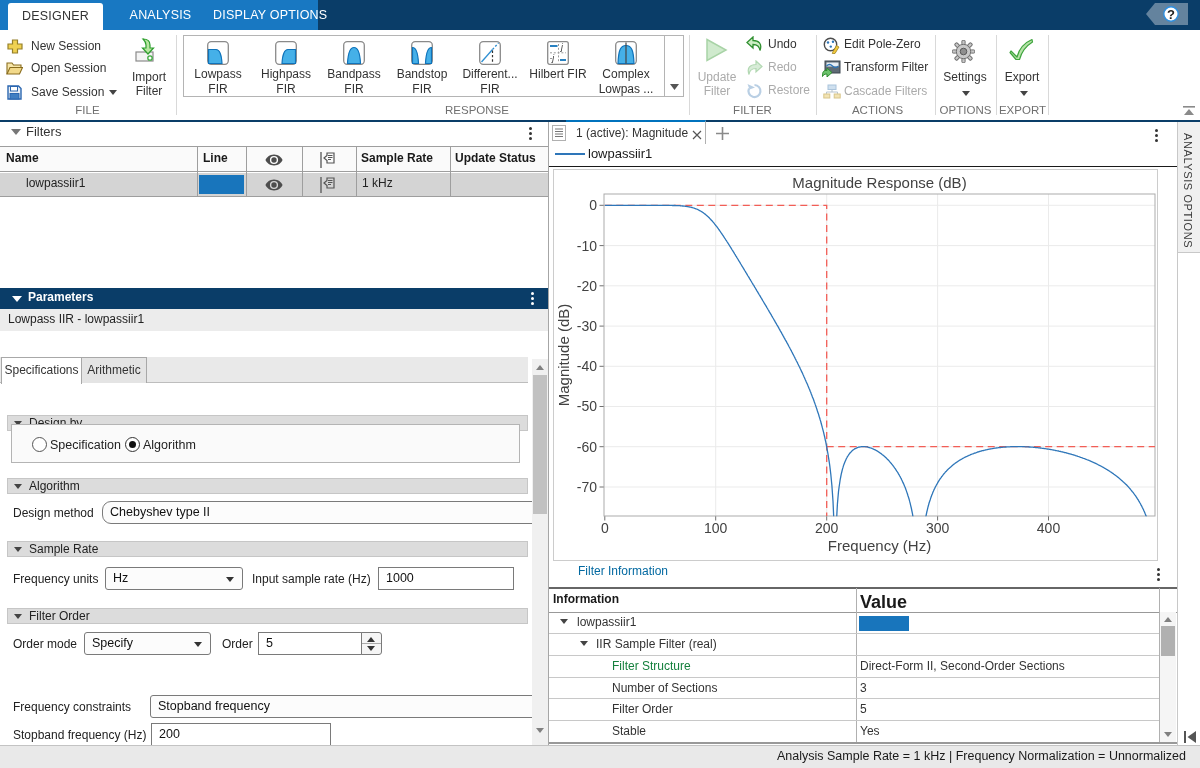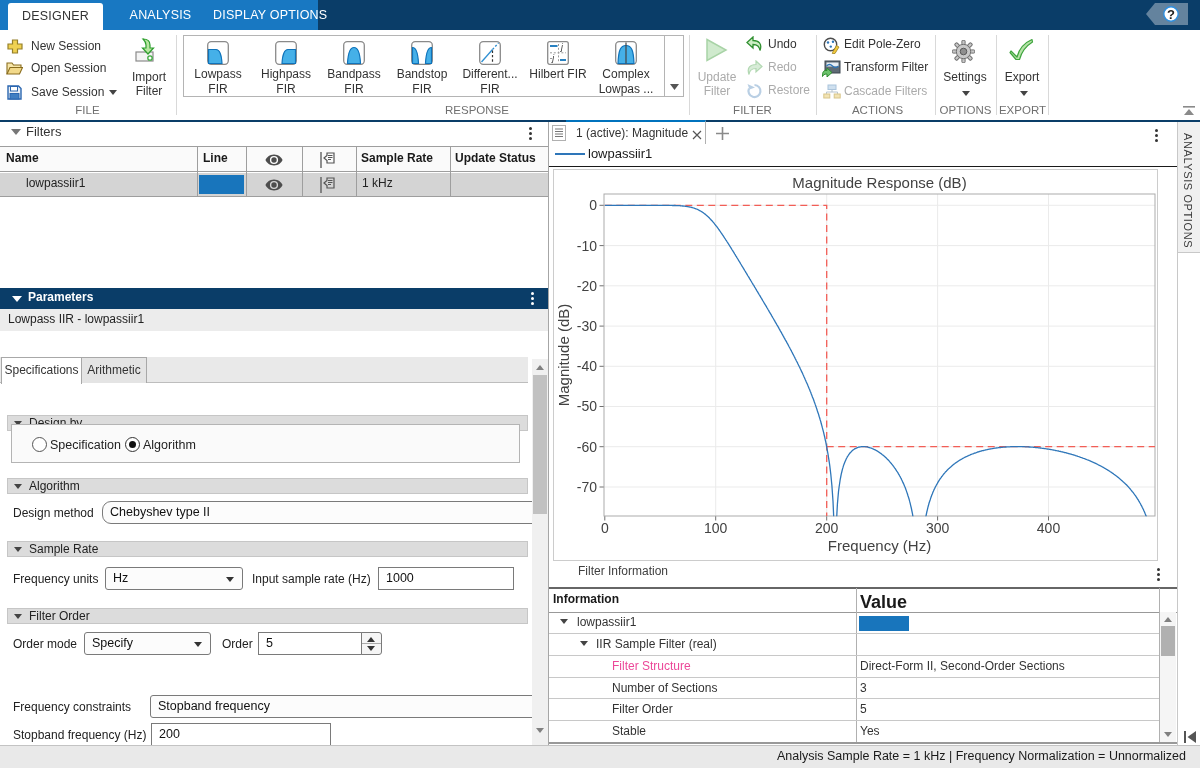--- a/index.html
+++ b/index.html
@@ -378,21 +378,21 @@
       <text x="569" y="355" font-size="15" fill="#424242" text-anchor="middle" transform="rotate(-90 569 355)">Magnitude (dB)</text>
       <g fill="none" stroke="#f25e56" stroke-width="1.3" stroke-dasharray="7,4.5">
         <path d="M604.8 205.3 H826.7 V516"></path>
         <path d="M826.7 446.7 H1155"></path>
       </g>
       <g clip-path="url(#axclip)">
           <polyline fill="none" stroke="#2e76b9" stroke-width="1.3" points="604.8,205.3 605.4,205.3 605.9,205.3 606.5,205.3 607.0,205.3 607.6,205.3 608.1,205.3 608.7,205.3 609.2,205.3 609.8,205.3 610.4,205.3 610.9,205.3 611.5,205.3 612.0,205.3 612.6,205.3 613.1,205.3 613.7,205.3 614.2,205.3 614.8,205.3 615.3,205.3 615.9,205.3 616.5,205.3 617.0,205.3 617.6,205.3 618.1,205.3 618.7,205.3 619.2,205.3 619.8,205.3 620.3,205.3 620.9,205.3 621.5,205.3 622.0,205.3 622.6,205.3 623.1,205.3 623.7,205.3 624.2,205.3 624.8,205.3 625.3,205.3 625.9,205.3 626.5,205.3 627.0,205.3 627.6,205.3 628.1,205.3 628.7,205.3 629.2,205.3 629.8,205.3 630.3,205.3 630.9,205.3 631.5,205.3 632.0,205.3 632.6,205.3 633.1,205.3 633.7,205.3 634.2,205.3 634.8,205.3 635.3,205.3 635.9,205.3 636.4,205.3 637.0,205.3 637.6,205.3 638.1,205.3 638.7,205.3 639.2,205.3 639.8,205.3 640.3,205.3 640.9,205.3 641.4,205.3 642.0,205.3 642.6,205.3 643.1,205.3 643.7,205.3 644.2,205.3 644.8,205.3 645.3,205.3 645.9,205.3 646.4,205.3 647.0,205.3 647.6,205.3 648.1,205.3 648.7,205.3 649.2,205.3 649.8,205.3 650.3,205.3 650.9,205.3 651.4,205.3 652.0,205.3 652.5,205.3 653.1,205.3 653.7,205.3 654.2,205.3 654.8,205.3 655.3,205.3 655.9,205.3 656.4,205.3 657.0,205.3 657.5,205.3 658.1,205.3 658.7,205.3 659.2,205.3 659.8,205.3 660.3,205.3 660.9,205.3 661.4,205.3 662.0,205.3 662.5,205.3 663.1,205.3 663.7,205.3 664.2,205.3 664.8,205.3 665.3,205.3 665.9,205.4 666.4,205.4 667.0,205.4 667.5,205.4 668.1,205.4 668.6,205.4 669.2,205.4 669.8,205.4 670.3,205.4 670.9,205.4 671.4,205.4 672.0,205.4 672.5,205.5 673.1,205.5 673.6,205.5 674.2,205.5 674.8,205.5 675.3,205.5 675.9,205.6 676.4,205.6 677.0,205.6 677.5,205.6 678.1,205.7 678.6,205.7 679.2,205.7 679.8,205.7 680.3,205.8 680.9,205.8 681.4,205.9 682.0,205.9 682.5,206.0 683.1,206.0 683.6,206.1 684.2,206.1 684.8,206.2 685.3,206.3 685.9,206.3 686.4,206.4 687.0,206.5 687.5,206.6 688.1,206.7 688.6,206.8 689.2,206.9 689.7,207.0 690.3,207.1 690.9,207.2 691.4,207.4 692.0,207.5 692.5,207.7 693.1,207.8 693.6,208.0 694.2,208.2 694.7,208.4 695.3,208.6 695.9,208.8 696.4,209.0 697.0,209.2 697.5,209.5 698.1,209.7 698.6,210.0 699.2,210.3 699.7,210.6 700.3,210.9 700.9,211.2 701.4,211.5 702.0,211.9 702.5,212.3 703.1,212.6 703.6,213.0 704.2,213.4 704.7,213.9 705.3,214.3 705.8,214.8 706.4,215.2 707.0,215.7 707.5,216.2 708.1,216.7 708.6,217.3 709.2,217.8 709.7,218.4 710.3,219.0 710.8,219.5 711.4,220.2 712.0,220.8 712.5,221.4 713.1,222.1 713.6,222.7 714.2,223.4 714.7,224.1 715.3,224.8 715.8,225.5 716.4,226.2 717.0,226.9 717.5,227.7 718.1,228.4 718.6,229.2 719.2,230.0 719.7,230.7 720.3,231.5 720.8,232.3 721.4,233.1 721.9,234.0 722.5,234.8 723.1,235.6 723.6,236.4 724.2,237.3 724.7,238.1 725.3,239.0 725.8,239.8 726.4,240.7 726.9,241.5 727.5,242.4 728.1,243.3 728.6,244.2 729.2,245.0 729.7,245.9 730.3,246.8 730.8,247.7 731.4,248.6 731.9,249.5 732.5,250.4 733.1,251.3 733.6,252.2 734.2,253.1 734.7,254.0 735.3,254.9 735.8,255.8 736.4,256.7 736.9,257.6 737.5,258.5 738.1,259.5 738.6,260.4 739.2,261.3 739.7,262.2 740.3,263.1 740.8,264.0 741.4,265.0 741.9,265.9 742.5,266.8 743.0,267.7 743.6,268.6 744.2,269.6 744.7,270.5 745.3,271.4 745.8,272.3 746.4,273.2 746.9,274.2 747.5,275.1 748.0,276.0 748.6,276.9 749.2,277.9 749.7,278.8 750.3,279.7 750.8,280.6 751.4,281.5 751.9,282.5 752.5,283.4 753.0,284.3 753.6,285.2 754.2,286.2 754.7,287.1 755.3,288.0 755.8,288.9 756.4,289.9 756.9,290.8 757.5,291.7 758.0,292.7 758.6,293.6 759.1,294.5 759.7,295.4 760.3,296.4 760.8,297.3 761.4,298.2 761.9,299.2 762.5,300.1 763.0,301.0 763.6,302.0 764.1,302.9 764.7,303.8 765.3,304.8 765.8,305.7 766.4,306.7 766.9,307.6 767.5,308.5 768.0,309.5 768.6,310.4 769.1,311.4 769.7,312.3 770.3,313.3 770.8,314.2 771.4,315.2 771.9,316.1 772.5,317.1 773.0,318.0 773.6,319.0 774.1,319.9 774.7,320.9 775.2,321.9 775.8,322.8 776.4,323.8 776.9,324.8 777.5,325.7 778.0,326.7 778.6,327.7 779.1,328.6 779.7,329.6 780.2,330.6 780.8,331.6 781.4,332.6 781.9,333.6 782.5,334.6 783.0,335.6 783.6,336.6 784.1,337.6 784.7,338.6 785.2,339.6 785.8,340.6 786.4,341.6 786.9,342.6 787.5,343.6 788.0,344.7 788.6,345.7 789.1,346.7 789.7,347.8 790.2,348.8 790.8,349.9 791.4,350.9 791.9,352.0 792.5,353.1 793.0,354.1 793.6,355.2 794.1,356.3 794.7,357.4 795.2,358.5 795.8,359.6 796.3,360.7 796.9,361.8 797.5,362.9 798.0,364.0 798.6,365.2 799.1,366.3 799.7,367.4 800.2,368.6 800.8,369.8 801.3,370.9 801.9,372.1 802.5,373.3 803.0,374.5 803.6,375.7 804.1,376.9 804.7,378.2 805.2,379.4 805.8,380.7 806.3,381.9 806.9,383.2 807.5,384.5 808.0,385.8 808.6,387.2 809.1,388.5 809.7,389.8 810.2,391.2 810.8,392.6 811.3,394.0 811.9,395.4 812.4,396.9 813.0,398.3 813.6,399.8 814.1,401.3 814.7,402.9 815.2,404.4 815.8,406.0 816.3,407.6 816.9,409.3 817.4,411.0 818.0,412.7 818.6,414.4 819.1,416.2 819.7,418.0 820.2,419.9 820.8,421.8 821.3,423.8 821.9,425.8 822.4,427.9 823.0,430.1 823.6,432.3 824.1,434.6 824.7,437.0 825.2,439.6 825.8,442.2 826.3,444.9 826.9,447.8 827.4,450.8 828.0,454.0 828.5,457.4 829.1,461.1 829.7,465.1 830.2,469.4 830.8,474.2 831.3,479.5 831.9,485.6 832.4,492.7 833.0,501.3 833.5,512.3 834.1,527.8 834.7,530.0 835.2,530.0 835.8,530.0 836.3,526.3 836.9,513.4 837.4,504.2 838.0,497.3 838.5,491.6 839.1,487.0 839.7,483.0 840.2,479.5 840.8,476.5 841.3,473.9 841.9,471.5 842.4,469.3 843.0,467.4 843.5,465.6 844.1,464.0 844.7,462.5 845.2,461.2 845.8,459.9 846.3,458.8 846.9,457.7 847.4,456.7 848.0,455.8 848.5,455.0 849.1,454.2 849.6,453.5 850.2,452.8 850.8,452.2 851.3,451.6 851.9,451.1 852.4,450.6 853.0,450.1 853.5,449.7 854.1,449.3 854.6,448.9 855.2,448.6 855.8,448.3 856.3,448.1 856.9,447.8 857.4,447.6 858.0,447.4 858.5,447.2 859.1,447.1 859.6,447.0 860.2,446.8 860.8,446.8 861.3,446.7 861.9,446.6 862.4,446.6 863.0,446.6 863.5,446.6 864.1,446.6 864.6,446.7 865.2,446.7 865.7,446.8 866.3,446.8 866.9,446.9 867.4,447.0 868.0,447.2 868.5,447.3 869.1,447.5 869.6,447.6 870.2,447.8 870.7,448.0 871.3,448.2 871.9,448.4 872.4,448.6 873.0,448.8 873.5,449.1 874.1,449.4 874.6,449.6 875.2,449.9 875.7,450.2 876.3,450.5 876.9,450.8 877.4,451.2 878.0,451.5 878.5,451.9 879.1,452.2 879.6,452.6 880.2,453.0 880.7,453.4 881.3,453.8 881.8,454.2 882.4,454.7 883.0,455.1 883.5,455.6 884.1,456.1 884.6,456.6 885.2,457.1 885.7,457.6 886.3,458.1 886.8,458.6 887.4,459.2 888.0,459.8 888.5,460.3 889.1,460.9 889.6,461.6 890.2,462.2 890.7,462.8 891.3,463.5 891.8,464.2 892.4,464.9 893.0,465.6 893.5,466.3 894.1,467.1 894.6,467.8 895.2,468.6 895.7,469.4 896.3,470.3 896.8,471.1 897.4,472.0 898.0,472.9 898.5,473.8 899.1,474.8 899.6,475.8 900.2,476.8 900.7,477.8 901.3,478.9 901.8,480.0 902.4,481.2 902.9,482.4 903.5,483.6 904.1,484.9 904.6,486.2 905.2,487.6 905.7,489.1 906.3,490.6 906.8,492.1 907.4,493.8 907.9,495.5 908.5,497.3 909.1,499.2 909.6,501.2 910.2,503.3 910.7,505.6 911.3,508.0 911.8,510.5 912.4,513.3 912.9,516.3 913.5,519.6 914.1,523.2 914.6,527.2 915.2,530.0 915.7,530.0 916.3,530.0 916.8,530.0 917.4,530.0 917.9,530.0 918.5,530.0 919.0,530.0 919.6,530.0 920.2,530.0 920.7,530.0 921.3,530.0 921.8,530.0 922.4,530.0 922.9,530.0 923.5,530.0 924.0,527.5 924.6,523.8 925.2,520.4 925.7,517.3 926.3,514.5 926.8,512.0 927.4,509.6 927.9,507.3 928.5,505.3 929.0,503.3 929.6,501.5 930.2,499.8 930.7,498.1 931.3,496.6 931.8,495.1 932.4,493.7 932.9,492.3 933.5,491.0 934.0,489.8 934.6,488.6 935.1,487.5 935.7,486.4 936.3,485.3 936.8,484.3 937.4,483.3 937.9,482.4 938.5,481.4 939.0,480.6 939.6,479.7 940.1,478.9 940.7,478.1 941.3,477.3 941.8,476.5 942.4,475.8 942.9,475.1 943.5,474.4 944.0,473.7 944.6,473.1 945.1,472.4 945.7,471.8 946.3,471.2 946.8,470.6 947.4,470.0 947.9,469.5 948.5,468.9 949.0,468.4 949.6,467.9 950.1,467.4 950.7,466.9 951.3,466.4 951.8,465.9 952.4,465.4 952.9,465.0 953.5,464.5 954.0,464.1 954.6,463.7 955.1,463.3 955.7,462.9 956.2,462.5 956.8,462.1 957.4,461.7 957.9,461.3 958.5,461.0 959.0,460.6 959.6,460.3 960.1,459.9 960.7,459.6 961.2,459.3 961.8,459.0 962.4,458.6 962.9,458.3 963.5,458.0 964.0,457.7 964.6,457.4 965.1,457.2 965.7,456.9 966.2,456.6 966.8,456.4 967.4,456.1 967.9,455.8 968.5,455.6 969.0,455.3 969.6,455.1 970.1,454.9 970.7,454.6 971.2,454.4 971.8,454.2 972.3,454.0 972.9,453.8 973.5,453.6 974.0,453.3 974.6,453.1 975.1,453.0 975.7,452.8 976.2,452.6 976.8,452.4 977.3,452.2 977.9,452.0 978.5,451.9 979.0,451.7 979.6,451.5 980.1,451.4 980.7,451.2 981.2,451.0 981.8,450.9 982.3,450.7 982.9,450.6 983.5,450.5 984.0,450.3 984.6,450.2 985.1,450.1 985.7,449.9 986.2,449.8 986.8,449.7 987.3,449.6 987.9,449.4 988.4,449.3 989.0,449.2 989.6,449.1 990.1,449.0 990.7,448.9 991.2,448.8 991.8,448.7 992.3,448.6 992.9,448.5 993.4,448.4 994.0,448.3 994.6,448.2 995.1,448.2 995.7,448.1 996.2,448.0 996.8,447.9 997.3,447.8 997.9,447.8 998.4,447.7 999.0,447.6 999.6,447.6 1000.1,447.5 1000.7,447.5 1001.2,447.4 1001.8,447.3 1002.3,447.3 1002.9,447.2 1003.4,447.2 1004.0,447.1 1004.6,447.1 1005.1,447.1 1005.7,447.0 1006.2,447.0 1006.8,446.9 1007.3,446.9 1007.9,446.9 1008.4,446.8 1009.0,446.8 1009.5,446.8 1010.1,446.8 1010.7,446.7 1011.2,446.7 1011.8,446.7 1012.3,446.7 1012.9,446.7 1013.4,446.6 1014.0,446.6 1014.5,446.6 1015.1,446.6 1015.7,446.6 1016.2,446.6 1016.8,446.6 1017.3,446.6 1017.9,446.6 1018.4,446.6 1019.0,446.6 1019.5,446.6 1020.1,446.6 1020.7,446.6 1021.2,446.6 1021.8,446.6 1022.3,446.7 1022.9,446.7 1023.4,446.7 1024.0,446.7 1024.5,446.7 1025.1,446.8 1025.6,446.8 1026.2,446.8 1026.8,446.8 1027.3,446.9 1027.9,446.9 1028.4,446.9 1029.0,447.0 1029.5,447.0 1030.1,447.0 1030.6,447.1 1031.2,447.1 1031.8,447.2 1032.3,447.2 1032.9,447.2 1033.4,447.3 1034.0,447.3 1034.5,447.4 1035.1,447.4 1035.6,447.5 1036.2,447.6 1036.8,447.6 1037.3,447.7 1037.9,447.7 1038.4,447.8 1039.0,447.8 1039.5,447.9 1040.1,448.0 1040.6,448.0 1041.2,448.1 1041.7,448.2 1042.3,448.3 1042.9,448.3 1043.4,448.4 1044.0,448.5 1044.5,448.6 1045.1,448.6 1045.6,448.7 1046.2,448.8 1046.7,448.9 1047.3,449.0 1047.9,449.1 1048.4,449.2 1049.0,449.2 1049.5,449.3 1050.1,449.4 1050.6,449.5 1051.2,449.6 1051.7,449.7 1052.3,449.8 1052.9,449.9 1053.4,450.0 1054.0,450.1 1054.5,450.2 1055.1,450.3 1055.6,450.5 1056.2,450.6 1056.7,450.7 1057.3,450.8 1057.9,450.9 1058.4,451.0 1059.0,451.2 1059.5,451.3 1060.1,451.4 1060.6,451.5 1061.2,451.7 1061.7,451.8 1062.3,451.9 1062.8,452.0 1063.4,452.2 1064.0,452.3 1064.5,452.5 1065.1,452.6 1065.6,452.7 1066.2,452.9 1066.7,453.0 1067.3,453.2 1067.8,453.3 1068.4,453.5 1069.0,453.6 1069.5,453.8 1070.1,453.9 1070.6,454.1 1071.2,454.2 1071.7,454.4 1072.3,454.6 1072.8,454.7 1073.4,454.9 1074.0,455.1 1074.5,455.2 1075.1,455.4 1075.6,455.6 1076.2,455.8 1076.7,455.9 1077.3,456.1 1077.8,456.3 1078.4,456.5 1078.9,456.7 1079.5,456.9 1080.1,457.1 1080.6,457.3 1081.2,457.5 1081.7,457.7 1082.3,457.9 1082.8,458.1 1083.4,458.3 1083.9,458.5 1084.5,458.7 1085.1,458.9 1085.6,459.1 1086.2,459.3 1086.7,459.5 1087.3,459.8 1087.8,460.0 1088.4,460.2 1088.9,460.4 1089.5,460.7 1090.1,460.9 1090.6,461.1 1091.2,461.4 1091.7,461.6 1092.3,461.9 1092.8,462.1 1093.4,462.4 1093.9,462.6 1094.5,462.9 1095.0,463.1 1095.6,463.4 1096.2,463.7 1096.7,463.9 1097.3,464.2 1097.8,464.5 1098.4,464.8 1098.9,465.1 1099.5,465.3 1100.0,465.6 1100.6,465.9 1101.2,466.2 1101.7,466.5 1102.3,466.8 1102.8,467.1 1103.4,467.4 1103.9,467.8 1104.5,468.1 1105.0,468.4 1105.6,468.7 1106.2,469.1 1106.7,469.4 1107.3,469.7 1107.8,470.1 1108.4,470.4 1108.9,470.8 1109.5,471.1 1110.0,471.5 1110.6,471.9 1111.2,472.2 1111.7,472.6 1112.3,473.0 1112.8,473.4 1113.4,473.8 1113.9,474.2 1114.5,474.6 1115.0,475.0 1115.6,475.4 1116.1,475.8 1116.7,476.2 1117.3,476.7 1117.8,477.1 1118.4,477.5 1118.9,478.0 1119.5,478.4 1120.0,478.9 1120.6,479.4 1121.1,479.9 1121.7,480.4 1122.3,480.9 1122.8,481.4 1123.4,481.9 1123.9,482.4 1124.5,482.9 1125.0,483.5 1125.6,484.0 1126.1,484.6 1126.7,485.1 1127.3,485.7 1127.8,486.3 1128.4,486.9 1128.9,487.5 1129.5,488.1 1130.0,488.8 1130.6,489.4 1131.1,490.1 1131.7,490.8 1132.2,491.5 1132.8,492.2 1133.4,492.9 1133.9,493.6 1134.5,494.4 1135.0,495.1 1135.6,495.9 1136.1,496.7 1136.7,497.6 1137.2,498.4 1137.8,499.3 1138.4,500.2 1138.9,501.1 1139.5,502.1 1140.0,503.0 1140.6,504.0 1141.1,505.1 1141.7,506.1 1142.2,507.2 1142.8,508.4 1143.4,509.5 1143.9,510.8 1144.5,512.0 1145.0,513.3 1145.6,514.7 1146.1,516.1 1146.7,517.6 1147.2,519.1 1147.8,520.8 1148.3,522.5 1148.9,524.2 1149.5,526.1 1150.0,528.1 1150.6,530.0 1151.1,530.0 1151.7,530.0 1152.2,530.0 1152.8,530.0 1153.3,530.0 1153.9,530.0 1154.5,530.0 1155.0,530.0 1155.6,530.0"></polyline>
         </g>
     </svg>
 
-    <span class="abs" style="left:29px;top:442px;font-size:12px;color:#404040;">Filter Information</span>
+    <span class="abs" style="left:29px;top:442px;font-size:12px;color:#0369a1;">Filter Information</span>
     <div class="kebab" style="left:608px;top:446px;">
         <i style="background:#333;"></i>
         <i style="background:#333;"></i>
         <i style="background:#333;"></i>
       </div>
     <div class="abs" style="left:0;top:465px;width:628px;height:1.5px;background:#666;"></div>
     <div class="abs" style="left:4px;top:470px;font-size:12px;font-weight:bold;color:#1a1a1a;">Information</div>
     <div class="abs" style="left:311px;top:470px;font-size:18px;font-weight:bold;color:#1a1a1a;">Value</div>
     <div class="abs" style="left:0;top:489.5px;width:628px;height:1px;background:#999;"></div>
     <div class="abs" style="left:307px;top:466px;width:1px;height:156px;background:#b0b0b0;"></div>
@@ -401,21 +401,21 @@
     <div class="abs" style="left:0;top:532.8px;width:610px;height:1px;background:#c8c8c8;"></div>
     <div class="abs" style="left:0;top:554.5px;width:610px;height:1px;background:#c8c8c8;"></div>
     <div class="abs" style="left:0;top:576.2px;width:610px;height:1px;background:#c8c8c8;"></div>
     <div class="abs" style="left:0;top:597.8px;width:610px;height:1px;background:#c8c8c8;"></div>
     <div class="abs" style="left:0;top:620px;width:628px;height:1.5px;background:#999;"></div>
     <div class="abs" style="left:11px;top:497px;width:0;height:0;border-left:4.5px solid transparent;border-right:4.5px solid transparent;border-top:5.5px solid #444;"></div>
     <span class="abs" style="left:28px;top:493px;font-size:12px;color:#333;">lowpassiir1</span>
     <div class="abs" style="left:310px;top:494px;width:50px;height:15px;background:#1875bc;"></div>
     <div class="abs" style="left:31px;top:519px;width:0;height:0;border-left:4.5px solid transparent;border-right:4.5px solid transparent;border-top:5.5px solid #444;"></div>
     <span class="abs" style="left:47px;top:515px;font-size:12px;color:#333;">IIR Sample Filter (real)</span>
-    <span class="abs" style="left:63px;top:537px;font-size:12px;color:#ec4899;">Filter Structure</span>
+    <span class="abs" style="left:63px;top:537px;font-size:12px;color:#15803d;">Filter Structure</span>
     <span class="abs" style="left:311px;top:537px;font-size:12px;color:#333;">Direct-Form II, Second-Order Sections</span>
     <span class="abs" style="left:63px;top:558.5px;font-size:12px;color:#333;">Number of Sections</span>
     <span class="abs" style="left:311px;top:558.5px;font-size:12px;color:#333;">3</span>
     <span class="abs" style="left:63px;top:580px;font-size:12px;color:#333;">Filter Order</span>
     <span class="abs" style="left:311px;top:580px;font-size:12px;color:#333;">5</span>
     <span class="abs" style="left:63px;top:602px;font-size:12px;color:#333;">Stable</span>
     <span class="abs" style="left:311px;top:602px;font-size:12px;color:#333;">Yes</span>
 
     <div class="abs" style="left:611px;top:490px;width:16px;height:130px;background:#f5f5f5;">
       <div class="abs" style="left:3.5px;top:5px;width:0;height:0;border-left:4.5px solid transparent;border-right:4.5px solid transparent;border-bottom:5.5px solid #808080;"></div>

